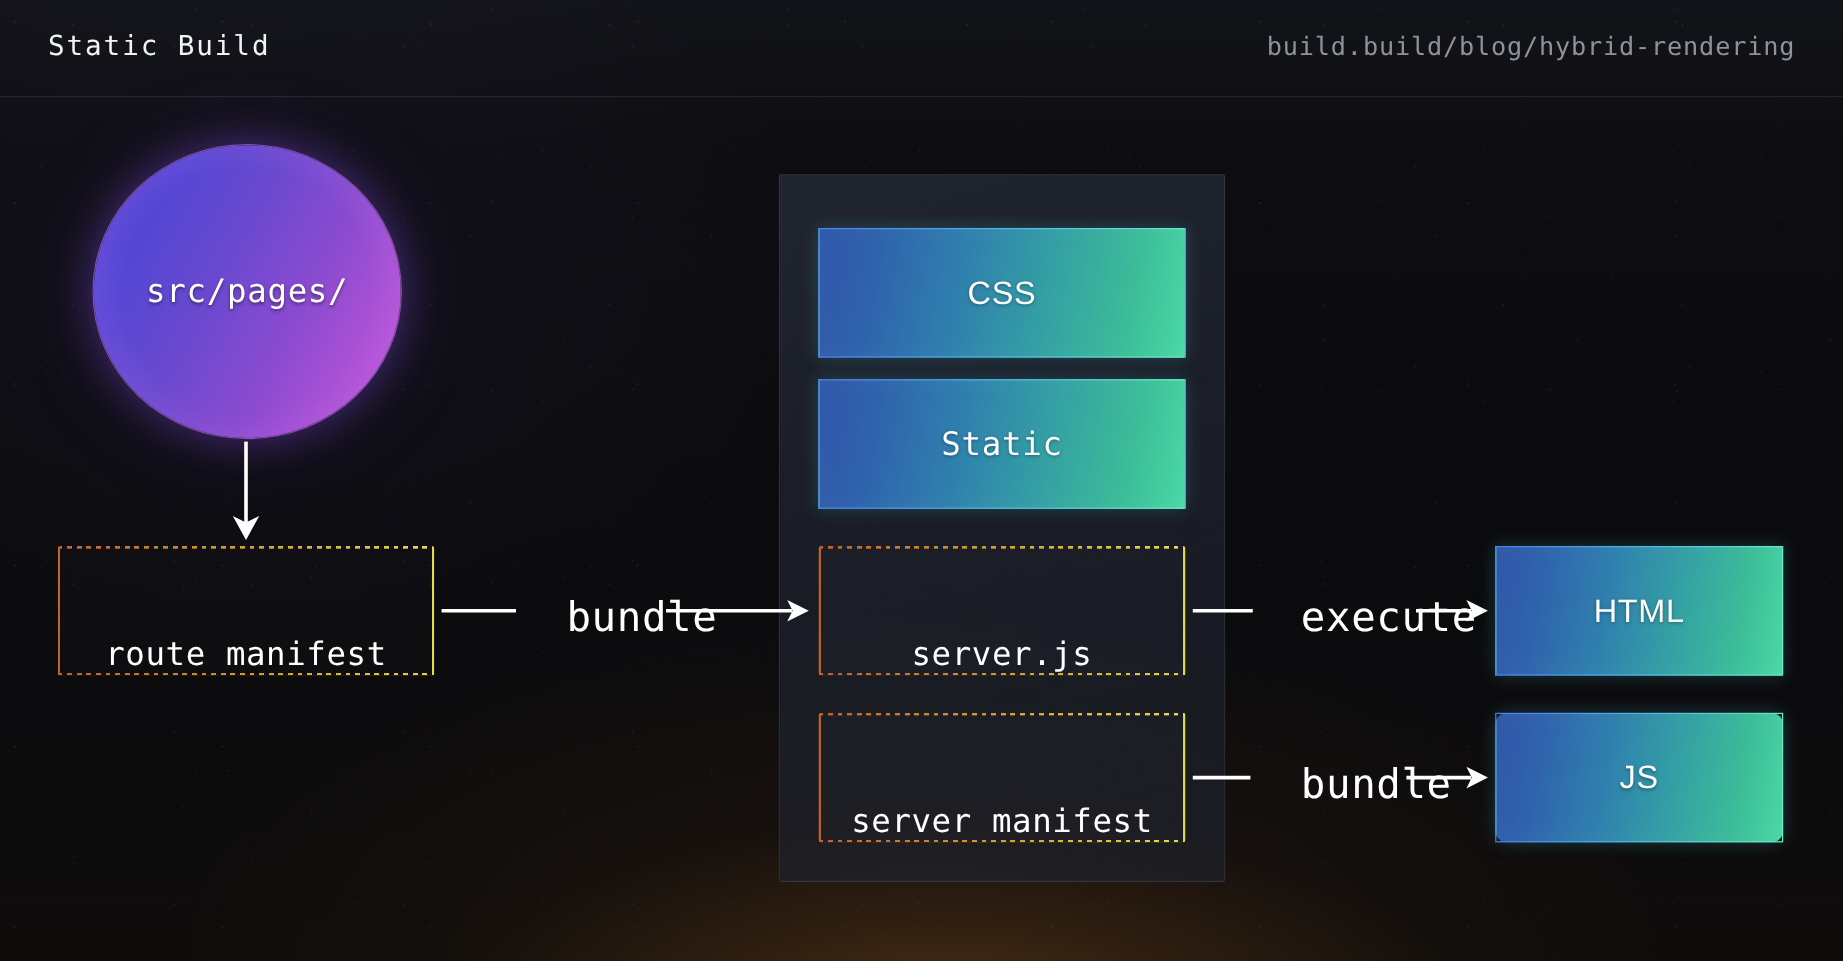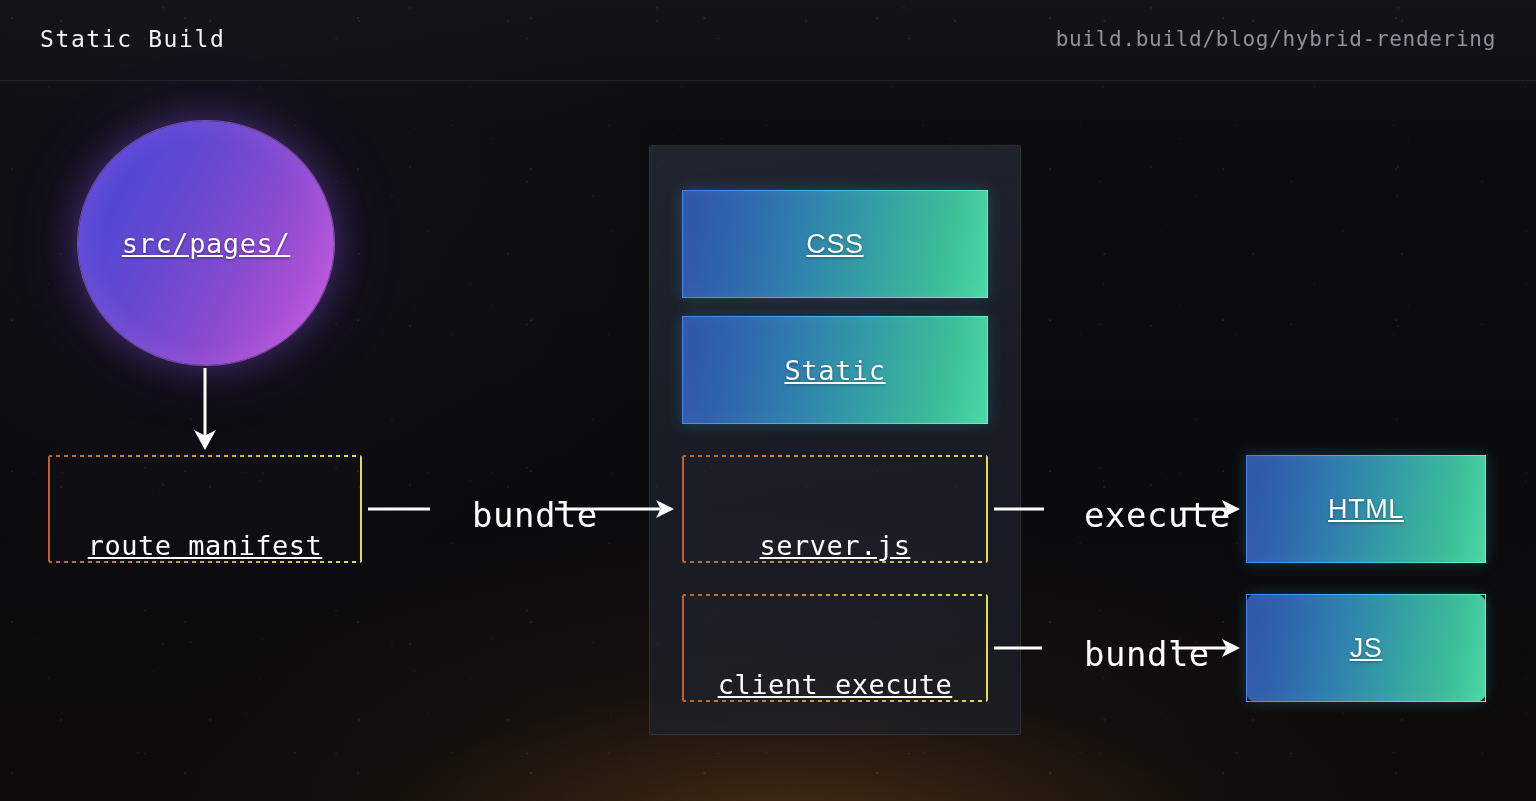--- a/index.html
+++ b/index.html
@@ -85,21 +85,20 @@
     display: flex;
     align-items: center;
     justify-content: center;
     z-index: 4;
   }
   .node-label {
     color: #ffffff;
     white-space: nowrap;
     position: relative;
     z-index: 2;
-    text-decoration: underline;
   }
 
   
   #source-circle {
     left: 78px;
     top: 121px;
     width: 256px;
     height: 244px;
     border-radius: 50%;
     background:
@@ -258,21 +257,21 @@
       <path d="M246 12 L228 3 L232.5 12 L228 21 Z" fill="#ffffff"></path>
     </svg>
   </div>
   <div class="connector-label" style="left:1052px; top:495px;">execute</div>
 
   <div class="node grad-box" id="html-box">
     <span class="node-label sans-label">HTML</span>
   </div>
 
   <div class="node dotted-node" id="client-manifest">
-    <span class="node-label">client execute</span>
+    <span class="node-label">server manifest</span>
   </div>
 
   <div class="connector" style="left:994px; top:636px; width:248px; height:24px;">
     <svg width="248" height="24" viewBox="0 0 248 24" aria-hidden="true">
       <line x1="0" y1="12" x2="48" y2="12" stroke="#ffffff" stroke-width="3"></line>
       <line x1="178" y1="12" x2="232" y2="12" stroke="#ffffff" stroke-width="3"></line>
       <path d="M246 12 L228 3 L232.5 12 L228 21 Z" fill="#ffffff"></path>
     </svg>
   </div>
   <div class="connector-label" style="left:1052px; top:634px;">bundle</div>

